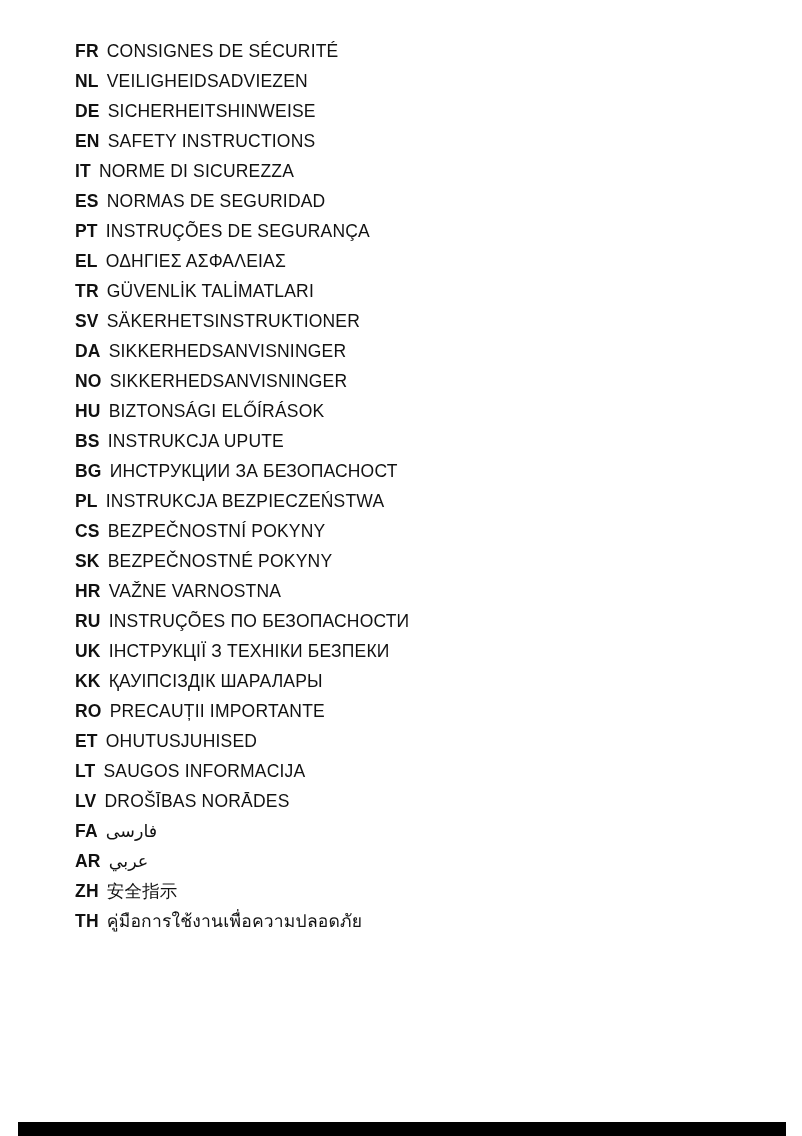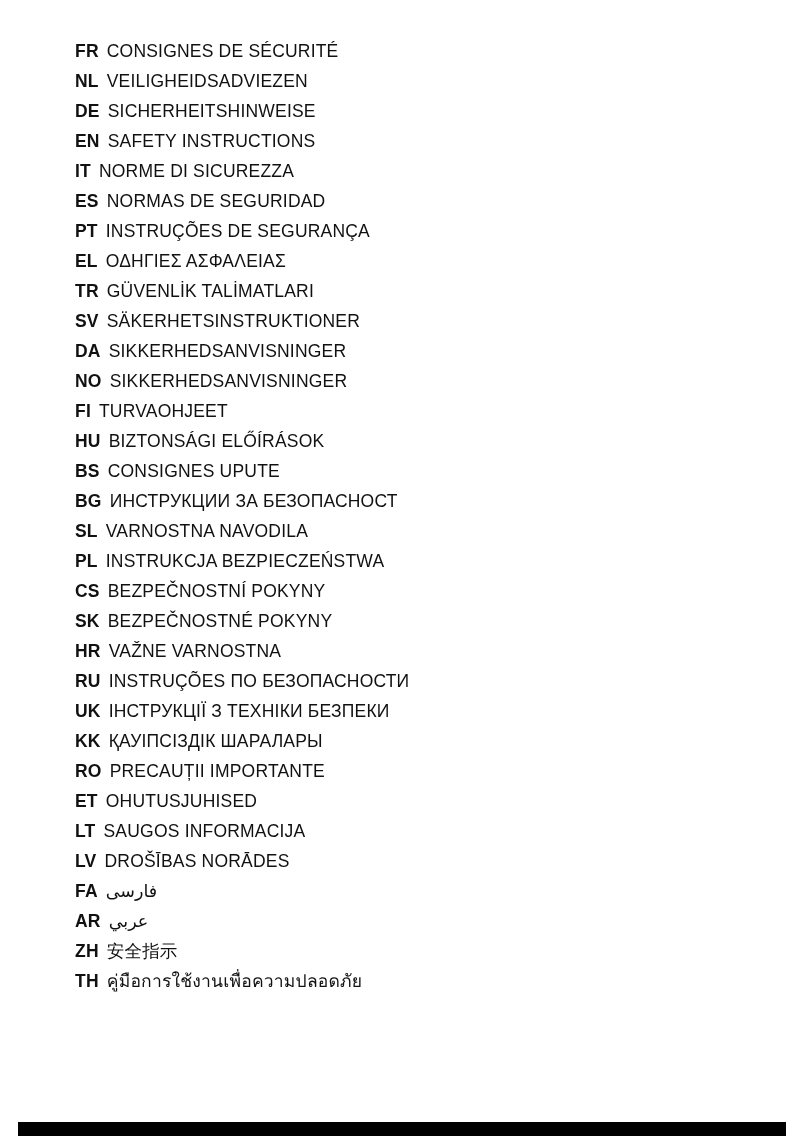--- a/index.html
+++ b/index.html
@@ -56,25 +56,23 @@
       <div class="lang-row"><span class="lang-code">DE</span><span class="lang-title">SICHERHEITSHINWEISE</span></div>
       <div class="lang-row"><span class="lang-code">EN</span><span class="lang-title">SAFETY INSTRUCTIONS</span></div>
       <div class="lang-row"><span class="lang-code">IT</span><span class="lang-title">NORME DI SICUREZZA</span></div>
       <div class="lang-row"><span class="lang-code">ES</span><span class="lang-title">NORMAS DE SEGURIDAD</span></div>
       <div class="lang-row"><span class="lang-code">PT</span><span class="lang-title">INSTRUÇÕES DE SEGURANÇA</span></div>
       <div class="lang-row"><span class="lang-code">EL</span><span class="lang-title">ΟΔΗΓΙΕΣ ΑΣΦΑΛΕΙΑΣ</span></div>
       <div class="lang-row"><span class="lang-code">TR</span><span class="lang-title">GÜVENLİK TALİMATLARI</span></div>
       <div class="lang-row"><span class="lang-code">SV</span><span class="lang-title">SÄKERHETSINSTRUKTIONER</span></div>
       <div class="lang-row"><span class="lang-code">DA</span><span class="lang-title">SIKKERHEDSANVISNINGER</span></div>
       <div class="lang-row"><span class="lang-code">NO</span><span class="lang-title">SIKKERHEDSANVISNINGER</span></div>
-      <div class="lang-row"><span class="lang-code">FI</span><span class="lang-title">TURVAOHJEET</span></div>
       <div class="lang-row"><span class="lang-code">HU</span><span class="lang-title">BIZTONSÁGI ELŐÍRÁSOK</span></div>
-      <div class="lang-row"><span class="lang-code">BS</span><span class="lang-title">CONSIGNES UPUTE</span></div>
+      <div class="lang-row"><span class="lang-code">BS</span><span class="lang-title">INSTRUKCJA UPUTE</span></div>
       <div class="lang-row"><span class="lang-code">BG</span><span class="lang-title">ИНСТРУКЦИИ ЗА БЕЗОПАСНОСТ</span></div>
-      <div class="lang-row"><span class="lang-code">SL</span><span class="lang-title">VARNOSTNA NAVODILA</span></div>
       <div class="lang-row"><span class="lang-code">PL</span><span class="lang-title">INSTRUKCJA BEZPIECZEŃSTWA</span></div>
       <div class="lang-row"><span class="lang-code">CS</span><span class="lang-title">BEZPEČNOSTNÍ POKYNY</span></div>
       <div class="lang-row"><span class="lang-code">SK</span><span class="lang-title">BEZPEČNOSTNÉ POKYNY</span></div>
       <div class="lang-row"><span class="lang-code">HR</span><span class="lang-title">VAŽNE VARNOSTNA</span></div>
       <div class="lang-row"><span class="lang-code">RU</span><span class="lang-title">INSTRUÇÕES ПО БЕЗОПАСНОСТИ</span></div>
       <div class="lang-row"><span class="lang-code">UK</span><span class="lang-title">ІНСТРУКЦІЇ З ТЕХНІКИ БЕЗПЕКИ</span></div>
       <div class="lang-row"><span class="lang-code">KK</span><span class="lang-title">ҚАУІПСІЗДІК ШАРАЛАРЫ</span></div>
       <div class="lang-row"><span class="lang-code">RO</span><span class="lang-title">PRECAUȚII IMPORTANTE</span></div>
       <div class="lang-row"><span class="lang-code">ET</span><span class="lang-title">OHUTUSJUHISED</span></div>
       <div class="lang-row"><span class="lang-code">LT</span><span class="lang-title">SAUGOS INFORMACIJA</span></div>

